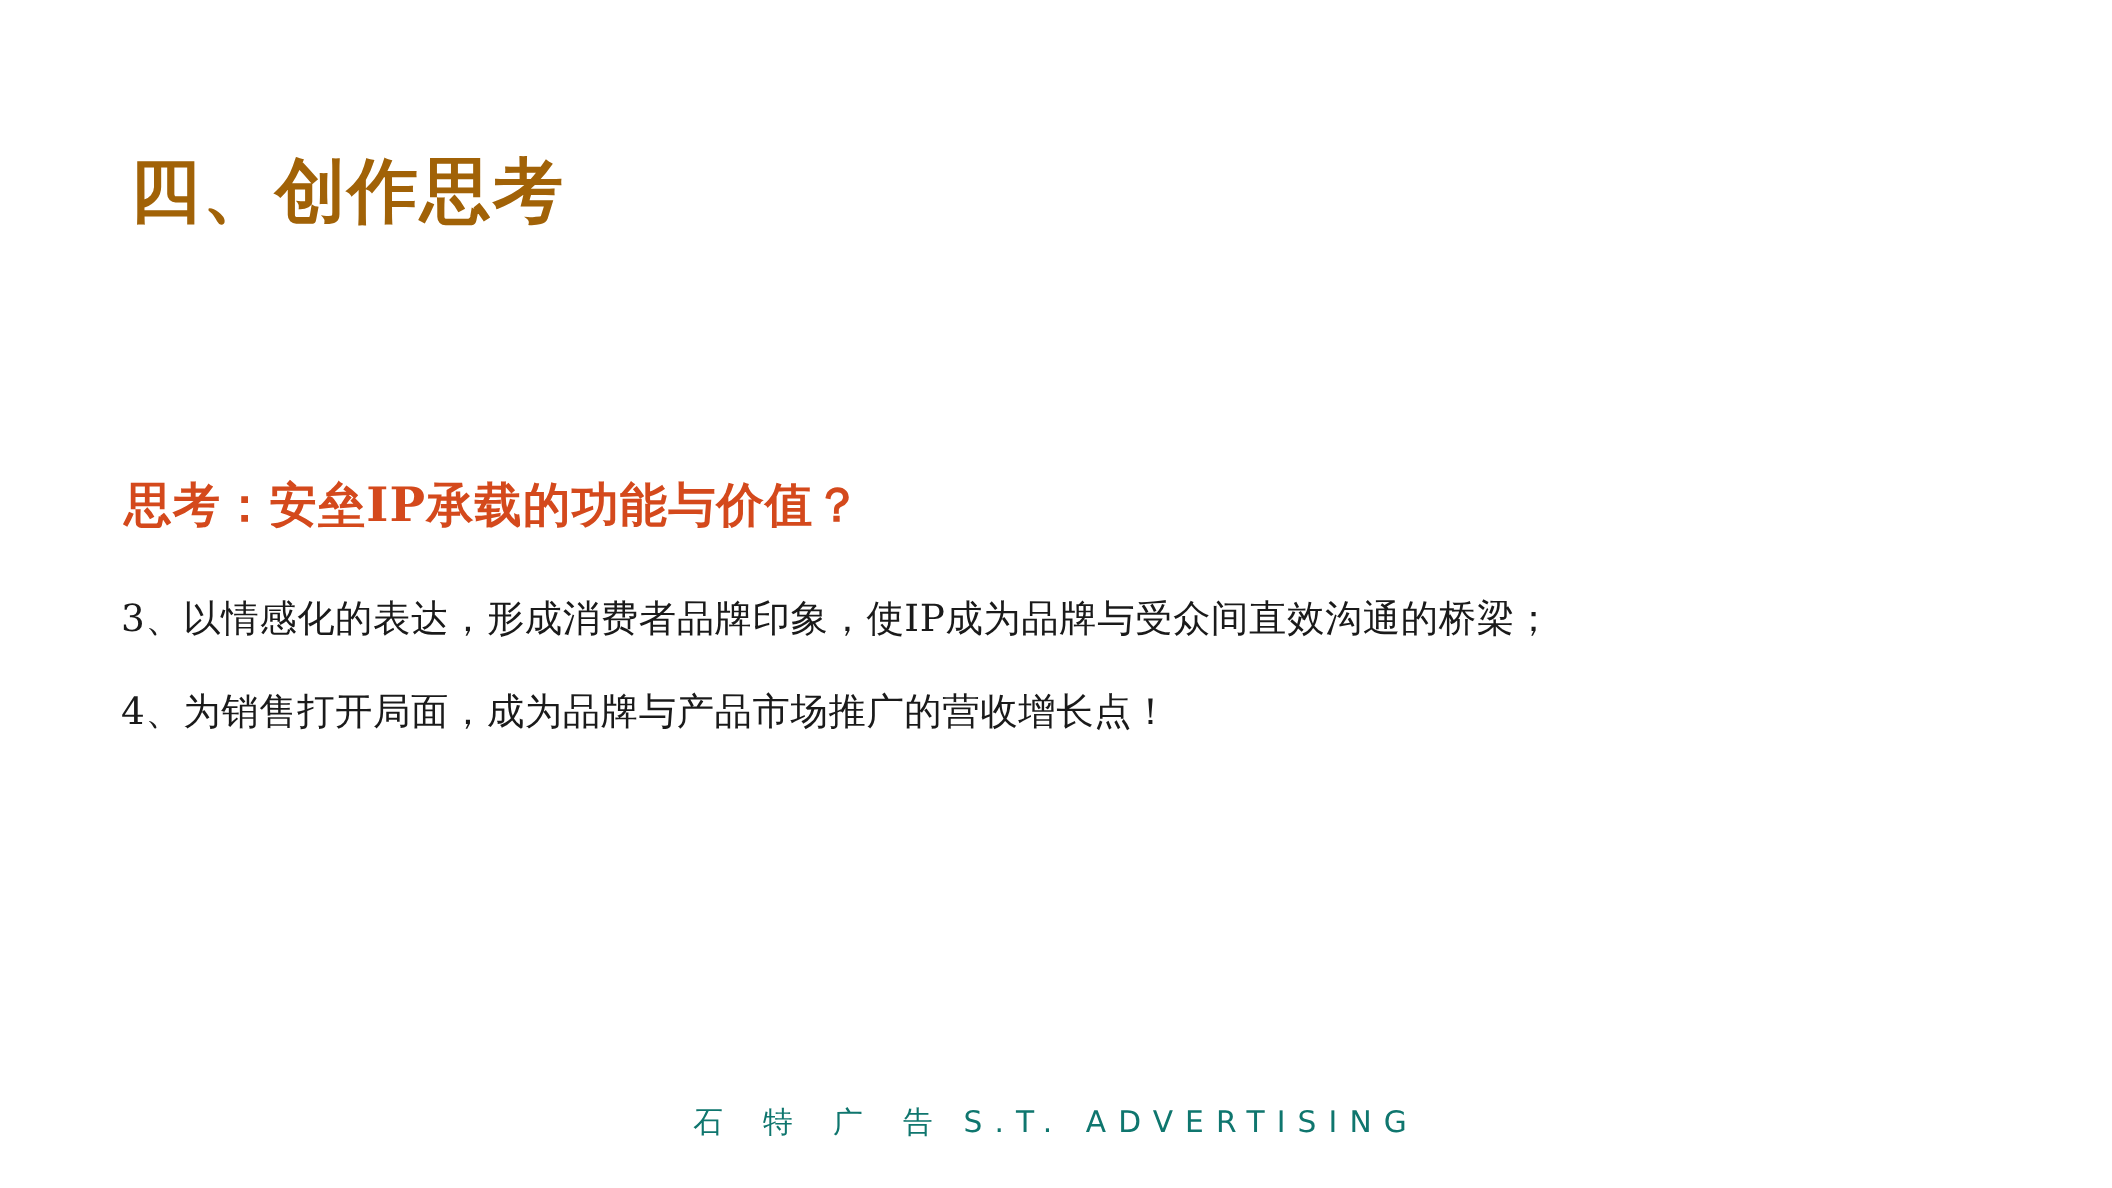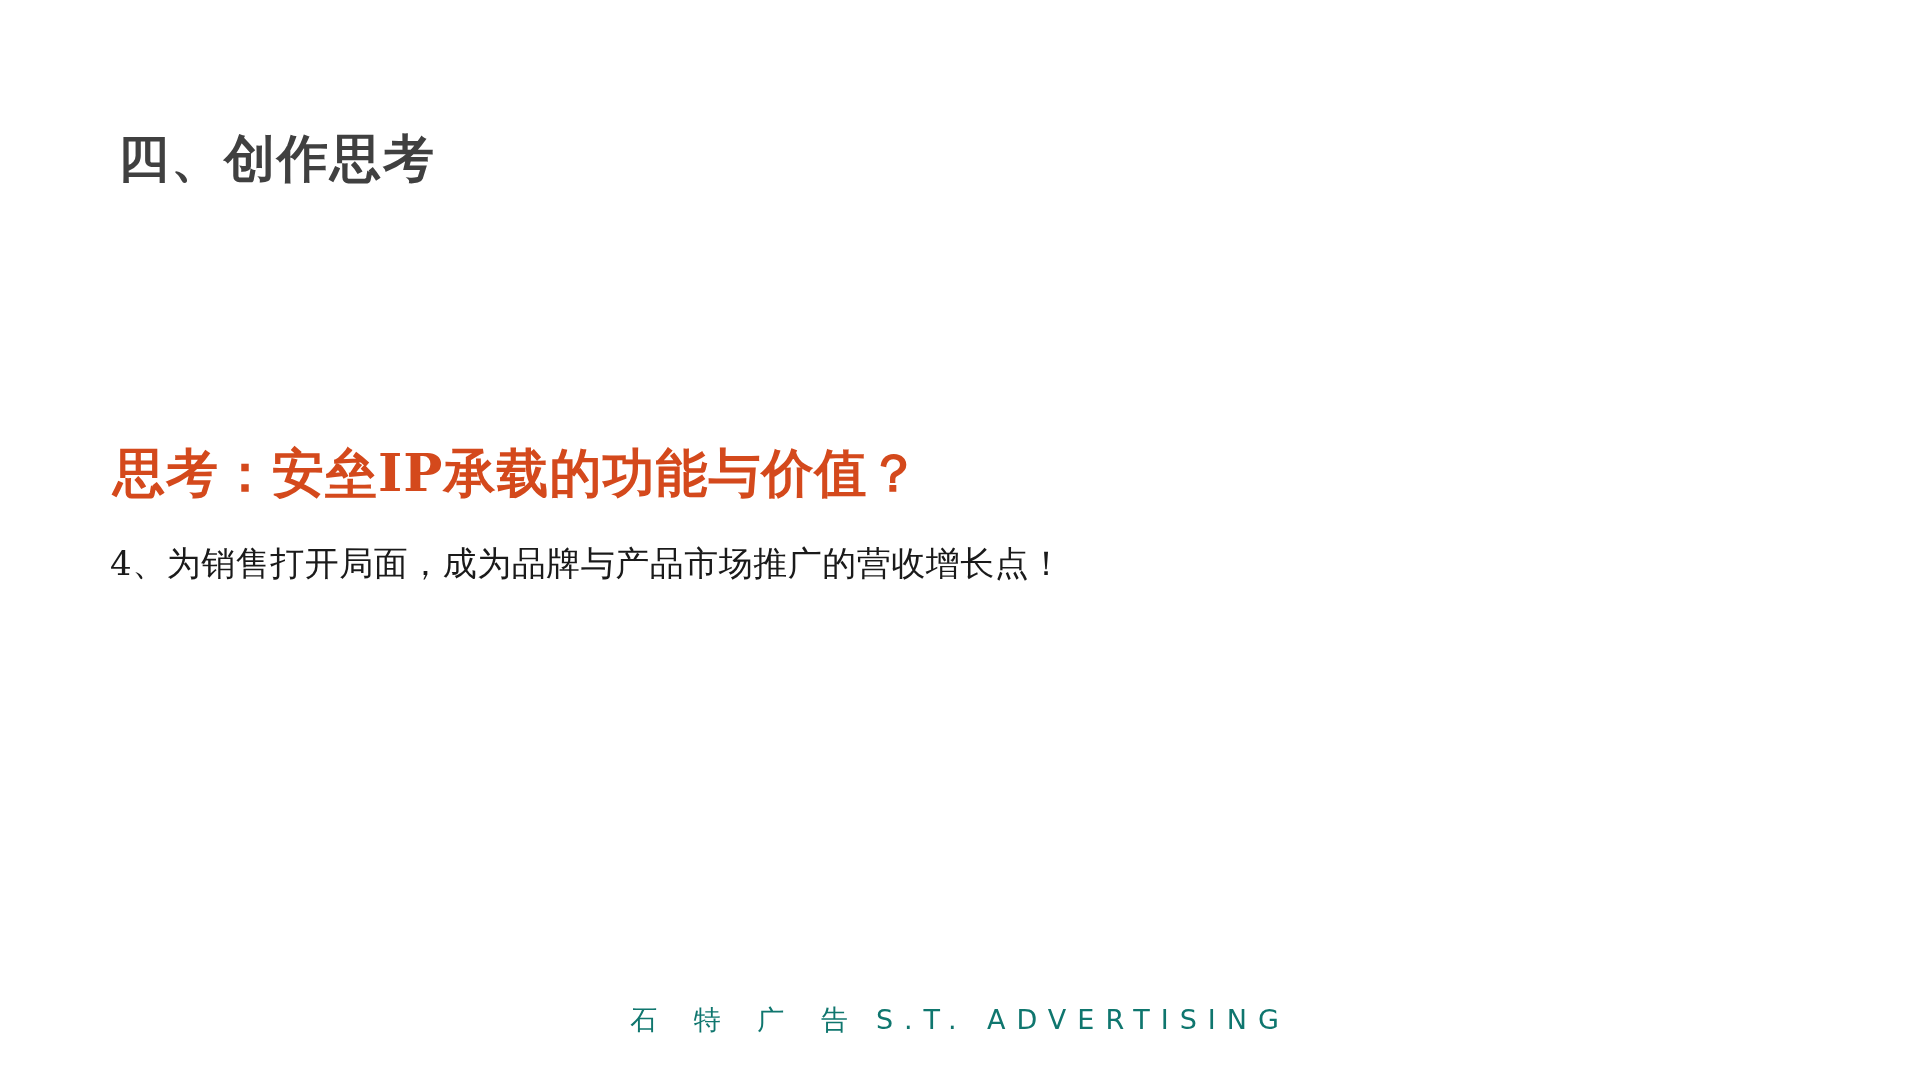--- a/index.html
+++ b/index.html
@@ -20,35 +20,35 @@
     box-sizing: border-box;
   }
 
   
   .section-title {
     position: absolute;
     left: 118px;
     top: 96px;
     font-family: "DejaVu Sans", "Liberation Sans", sans-serif;
     font-weight: 700;
-    font-size: 51px;
+    font-size: 64px;
     line-height: 1.12;
     letter-spacing: 2px;
-    color: #404040;
+    color: #a16207;
     white-space: nowrap;
   }
 
   
   .question {
     position: absolute;
     left: 113px;
     top: 400px;
     font-family: "DejaVu Serif", "Liberation Serif", serif;
     font-weight: 700;
-    font-size: 52px;
+    font-size: 43px;
     line-height: 1.15;
     letter-spacing: 1px;
     color: #D4491C;
     white-space: nowrap;
   }
 
   
   .body-list {
     position: absolute;
     left: 110px;
@@ -95,20 +95,21 @@
 </head>
 <body>
 
 <div class="slide">
 
   <h1 class="section-title">四、创作思考</h1>
 
   <h2 class="question">思考：安垒IP承载的功能与价值？</h2>
 
   <div class="body-list">
+    <p class="body-line">3、以情感化的表达，形成消费者品牌印象，使IP成为品牌与受众间直效沟通的桥梁；</p>
     <p class="body-line">4、为销售打开局面，成为品牌与产品市场推广的营收增长点！</p>
   </div>
 
   <div class="footer">
     <span class="footer-inner"><span class="footer-cn">石 特 广 告</span><span class="footer-en">S.T. ADVERTISING</span></span>
   </div>
 
 </div>
 
 </body></html>

